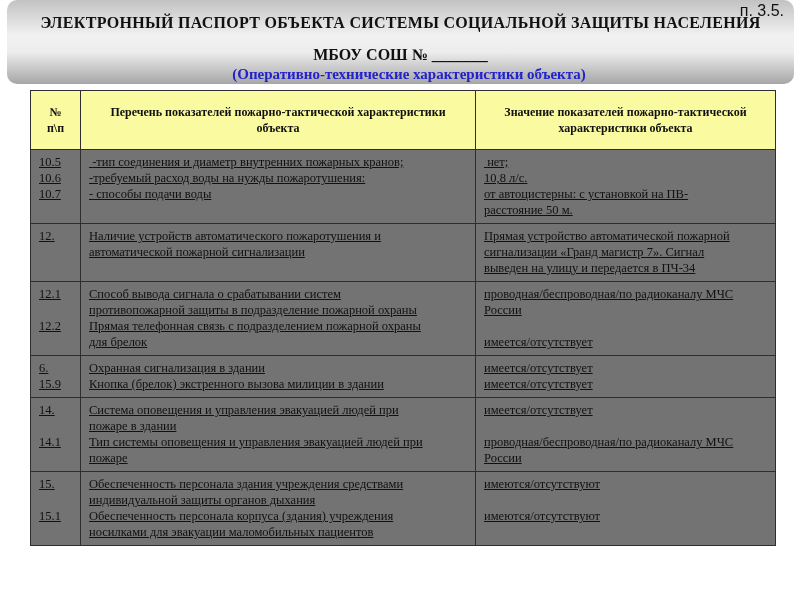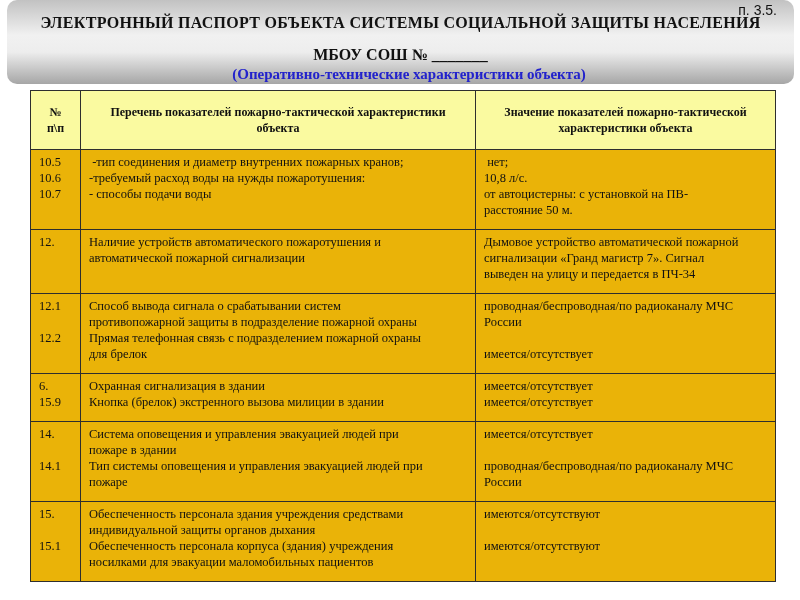--- a/index.html
+++ b/index.html
@@ -27,23 +27,23 @@
     background: linear-gradient(180deg,
       var(--panel-top, #c2c2c2) 0%,
       var(--panel-mid, #f1f1f1) 42%,
       #ededed 62%,
       var(--panel-bottom, #a6a6a6) 100%);
     text-align: center;
   }
   .page-ref {
     position: absolute;
     top: 2px;
-    right: 17px;
+    right: 10px;
     font-family: "Liberation Sans", sans-serif;
-    font-size: 14px;
+    font-size: 16px;
     color: #111111;
   }
   .title-line1 {
     padding-top: 14px;
     font-size: 16px;
     font-weight: bold;
     white-space: nowrap;
     letter-spacing: 0.3px;
     color: #111111;
   }
@@ -62,43 +62,44 @@
   }
 
   
   table.passport {
     position: absolute;
     left: 30px;
     top: 90px;
     width: 745px;
     border-collapse: collapse;
     table-layout: fixed;
-    background: #eab308;
+    background: #737373;
   }
   table.passport th,
   table.passport td {
     border: 1px solid var(--border, #2e2e2e);
   }
   table.passport th {
     background: var(--header-bg, #fafaa0);
     font-size: 12px;
     font-weight: bold;
     text-align: center;
     vertical-align: middle;
     height: 50px;
     padding: 4px 12px;
     line-height: 1.35;
     color: #111111;
   }
   table.passport td {
     vertical-align: top;
-    padding: 4px 8px 11px 8px;
+    padding: 4px 8px 5px 8px;
     font-size: 12.5px;
     line-height: 16px;
     color: #111111;
+    text-decoration: underline;
   }
   td.num-cell { padding-left: 7px; }
   .line {
     min-height: 16px;
     white-space: pre-wrap;
   }
 </style>
 </head>
 <body>
 
@@ -145,21 +146,21 @@
         </tr>
         <tr>
           <td class="num-cell">
             <div class="line">12.</div>
           </td>
           <td>
             <div class="line">Наличие устройств автоматического пожаротушения и</div>
             <div class="line">автоматической пожарной сигнализации</div>
           </td>
           <td>
-            <div class="line">Дымовое устройство автоматической пожарной</div>
+            <div class="line">Прямая устройство автоматической пожарной</div>
             <div class="line">сигнализации «Гранд магистр 7». Сигнал</div>
             <div class="line">выведен на улицу и передается в ПЧ-34</div>
           </td>
         </tr>
         <tr>
           <td class="num-cell">
             <div class="line">12.1</div>
             <div class="line"></div>
             <div class="line">12.2</div>
           </td>

